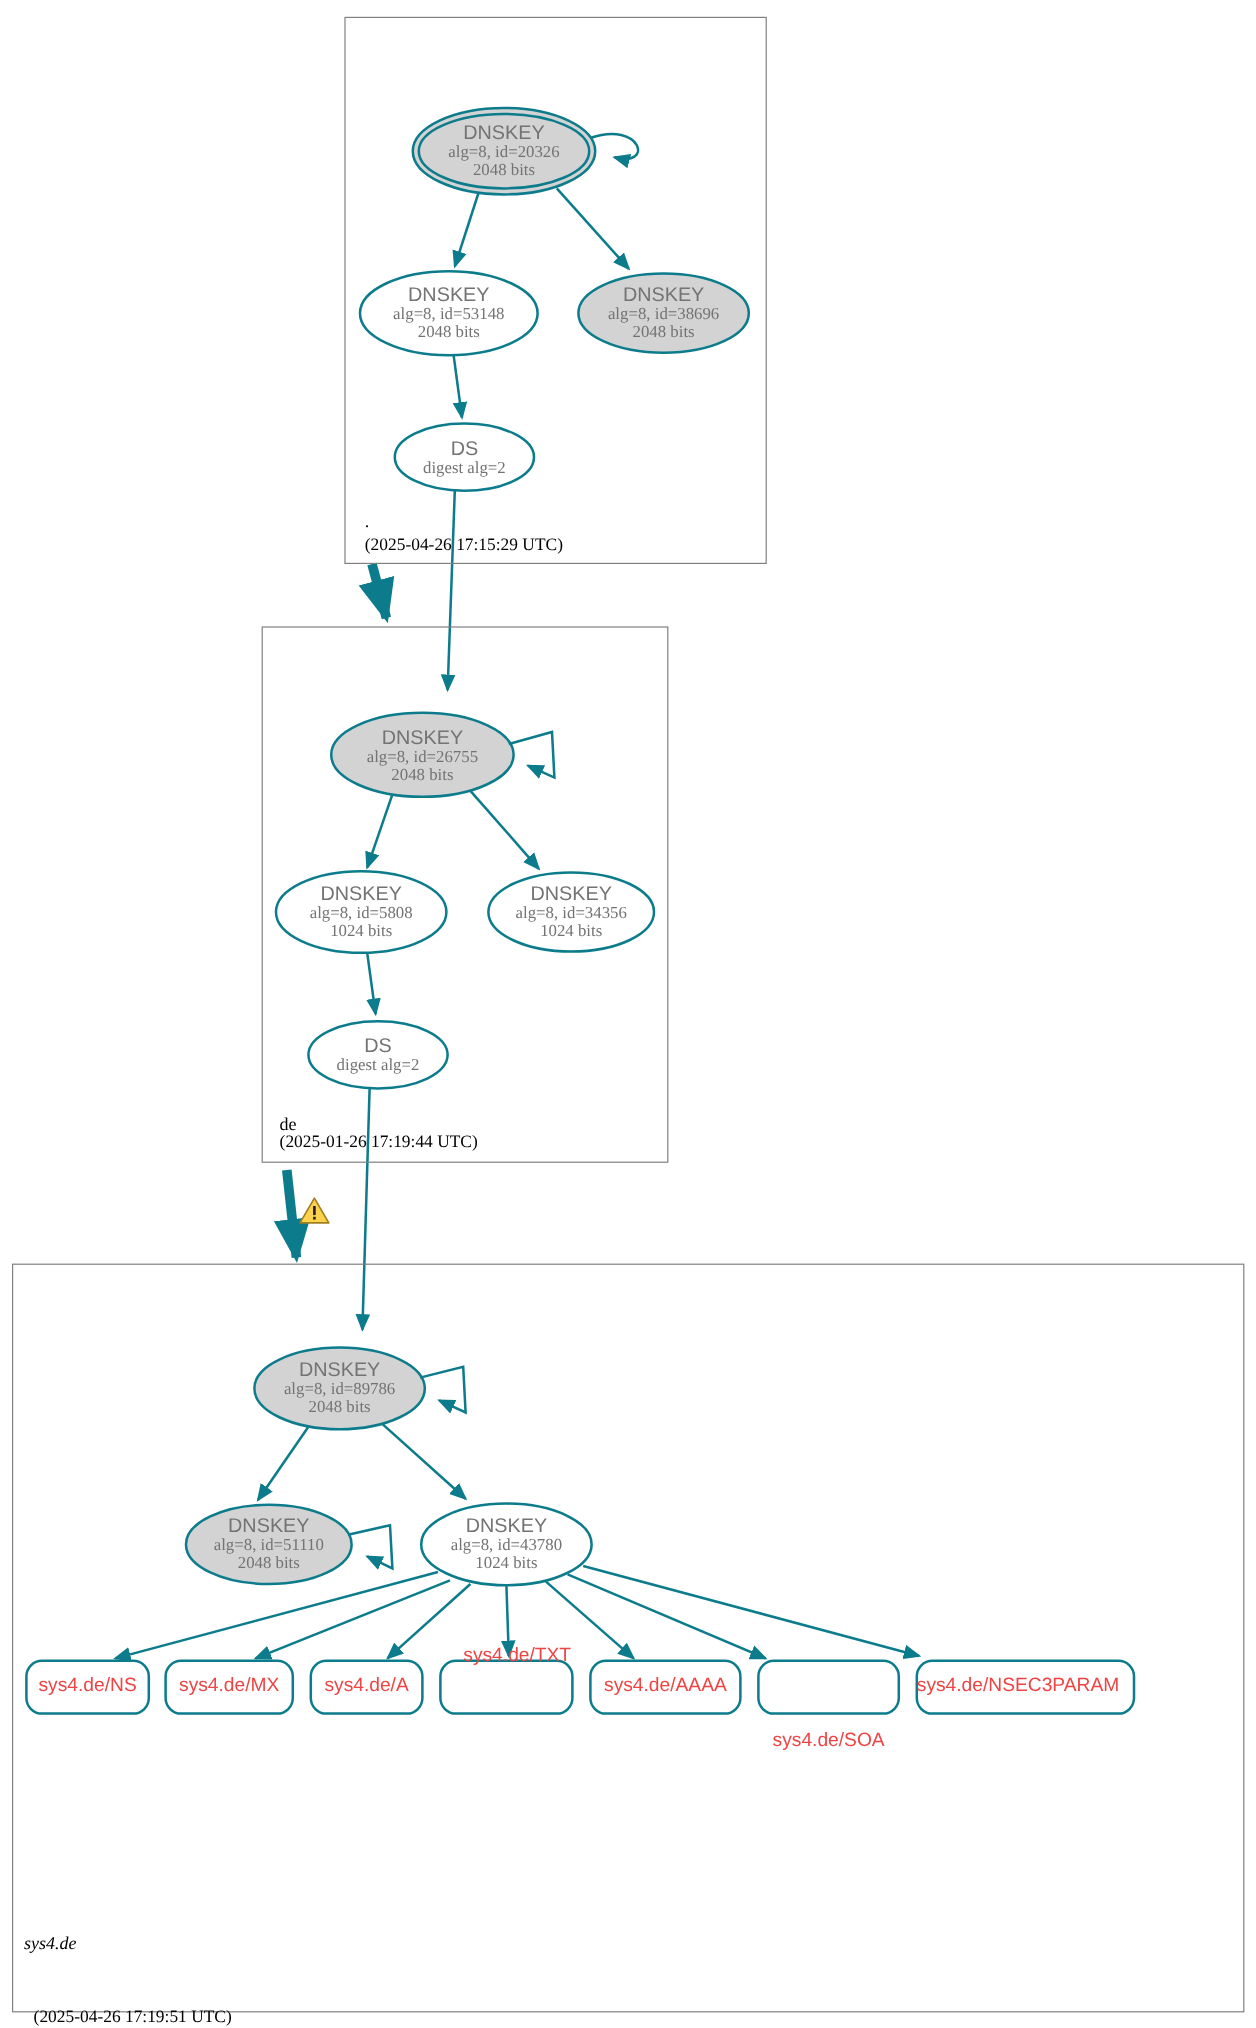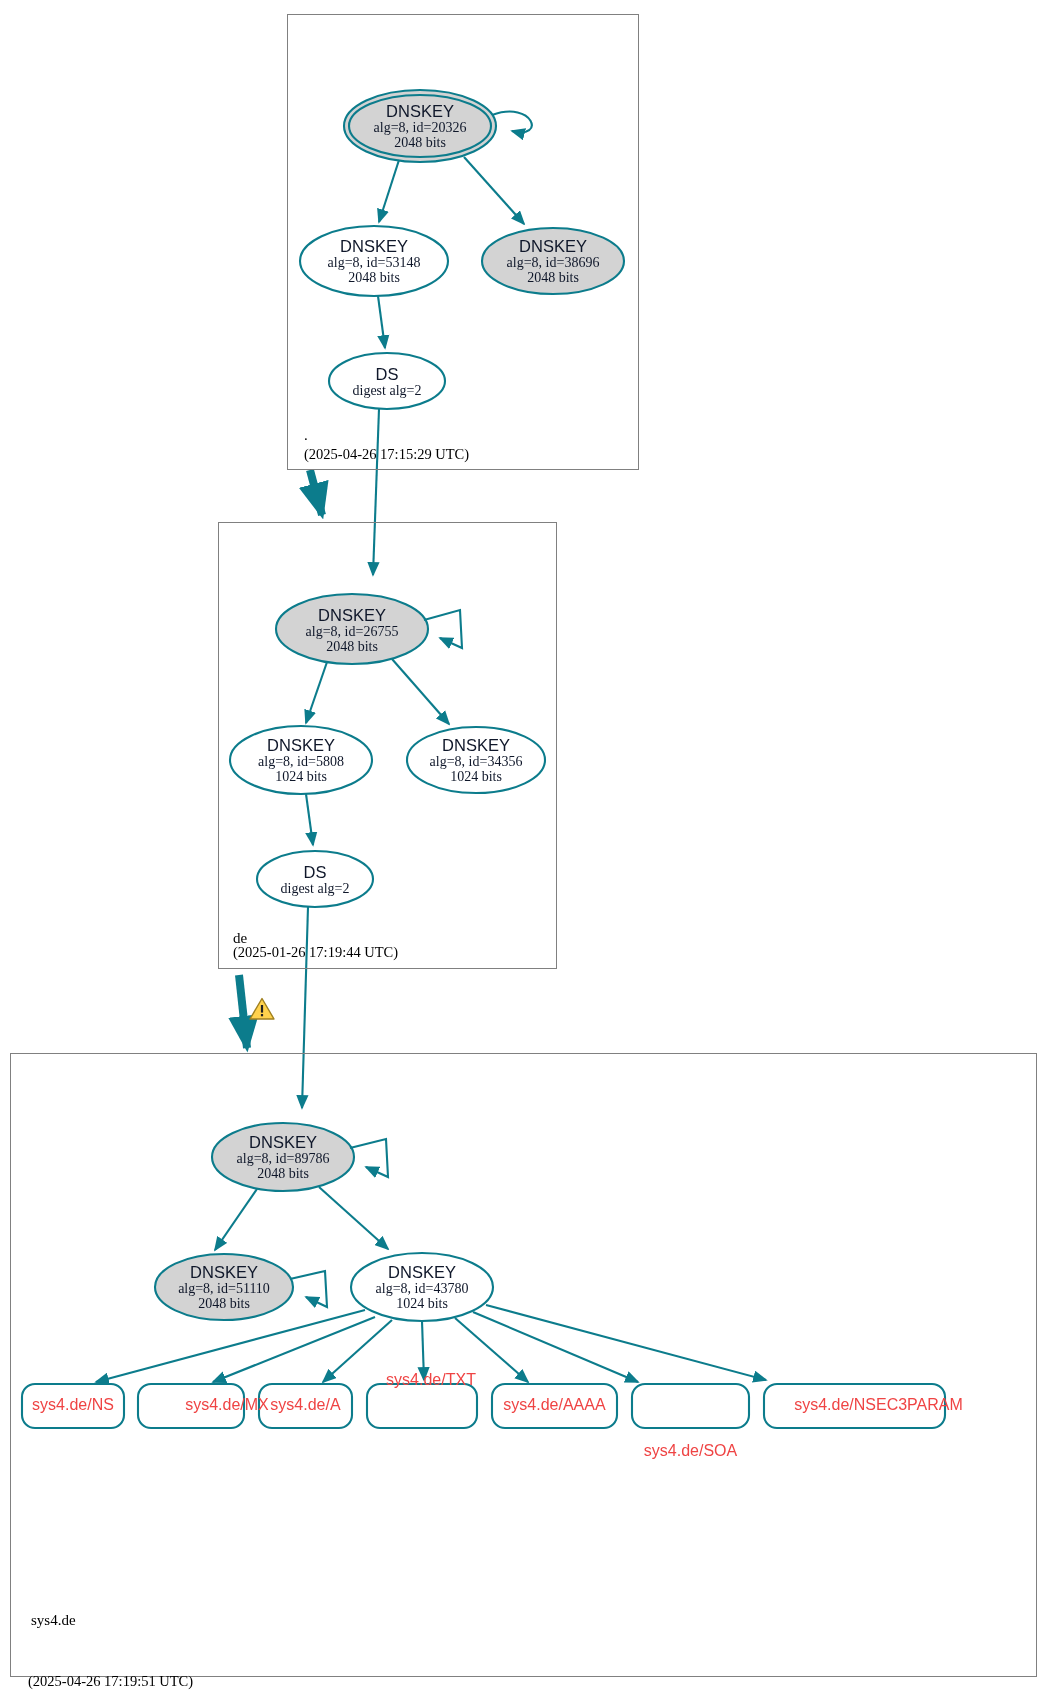--- a/index.html
+++ b/index.html
@@ -7,21 +7,21 @@
     width:1047px;height:1690px;position:relative;overflow:hidden;
     font-family:"Liberation Serif", serif;
   }
   #stage{position:absolute;left:0;top:0;width:1047px;height:1690px;}
   svg#graph{position:absolute;left:0;top:0;width:1047px;height:1690px;display:block;}
 
   .zone-box{position:absolute;box-sizing:border-box;border:1px solid #808080;background:transparent;}
   .zone-label{position:absolute;font-family:"Liberation Serif",serif;font-size:15px;color:#000;white-space:nowrap;}
   .zone-time{position:absolute;font-family:"Liberation Serif",serif;font-size:14.5px;color:#000;white-space:nowrap;}
 
-  .node-text{position:absolute;text-align:center;color:#0f172a;pointer-events:none;white-space:nowrap;}
+  .node-text{position:absolute;text-align:center;color:#737373;pointer-events:none;white-space:nowrap;}
   .nt-title{font-family:"Liberation Sans",sans-serif;font-size:16.5px;line-height:17px;}
   .nt-sub{font-family:"Liberation Serif",serif;font-size:14px;line-height:15px;}
 
   .rr-text{position:absolute;text-align:center;font-family:"Liberation Sans",sans-serif;font-size:16px;color:#ef4444;white-space:nowrap;}
 
   .warn-icon{position:absolute;width:26px;height:24px;}
 </style>
 </head>
 <body>
 
@@ -136,21 +136,21 @@
   <div class="zone-box" style="left:287px;top:14px;width:352px;height:456px;"></div>
   <div class="zone-box" style="left:218px;top:522px;width:339px;height:447px;"></div>
   <div class="zone-box" style="left:10px;top:1053px;width:1027px;height:624px;"></div>
 
   <div class="zone-label" style="left:304px;top:427px;">.</div>
   <div class="zone-time" style="left:304px;top:446px;">(2025-04-26 17:15:29 UTC)</div>
 
   <div class="zone-label" style="left:233px;top:930px;">de</div>
   <div class="zone-time" style="left:233px;top:944px;">(2025-01-26 17:19:44 UTC)</div>
 
-  <div class="zone-label" style="left:31px;top:1612px;">sys4.de</div>
+  <div class="zone-label" style="left:20px;top:1612px;font-style:italic;">sys4.de</div>
   <div class="zone-time" style="left:28px;top:1637px;margin-top:36px;">(2025-04-26 17:19:51 UTC)</div>
 
   <div class="node-text" style="left:320px;top:103px;width:200px;">
     <div class="nt-title">DNSKEY</div>
     <div class="nt-sub">alg=8, id=20326</div>
     <div class="nt-sub">2048 bits</div>
   </div>
 
   <div class="node-text" style="left:274px;top:238px;width:200px;">
     <div class="nt-title">DNSKEY</div>
@@ -204,26 +204,26 @@
     <div class="nt-sub">2048 bits</div>
   </div>
 
   <div class="node-text" style="left:322px;top:1264px;width:200px;">
     <div class="nt-title">DNSKEY</div>
     <div class="nt-sub">alg=8, id=43780</div>
     <div class="nt-sub">1024 bits</div>
   </div>
 
   <div class="rr-text" style="left:22px;top:1396px;width:102px;">sys4.de/NS</div>
-  <div class="rr-text" style="left:138px;top:1396px;width:106px;margin-left:36px;">sys4.de/MX</div>
+  <div class="rr-text" style="left:138px;top:1396px;width:106px;">sys4.de/MX</div>
   <div class="rr-text" style="left:259px;top:1396px;width:93px;">sys4.de/A</div>
   <div class="rr-text" style="left:367px;top:1371px;width:128px;">sys4.de/TXT</div>
   <div class="rr-text" style="left:492px;top:1396px;width:125px;">sys4.de/AAAA</div>
   <div class="rr-text" style="left:632px;top:1396px;width:117px;margin-top:46px;">sys4.de/SOA</div>
-  <div class="rr-text" style="left:788px;top:1396px;width:181px;">sys4.de/NSEC3PARAM</div>
+  <div class="rr-text" style="left:764px;top:1396px;width:166px;">sys4.de/NSEC3PARAM</div>
 
   <svg class="warn-icon" viewBox="0 0 26 24" style="left:249px;top:997px;">
     <path d="M13,1.5 L25,22 L1,22 Z" fill="#ffd24d" stroke="#a08020" stroke-width="1.4" stroke-linejoin="round"></path>
     <rect x="11.9" y="8" width="2.2" height="7.6" fill="#222"></rect>
     <rect x="11.9" y="17" width="2.2" height="2.3" fill="#222"></rect>
   </svg>
 
 </div>
 
 </body></html>

